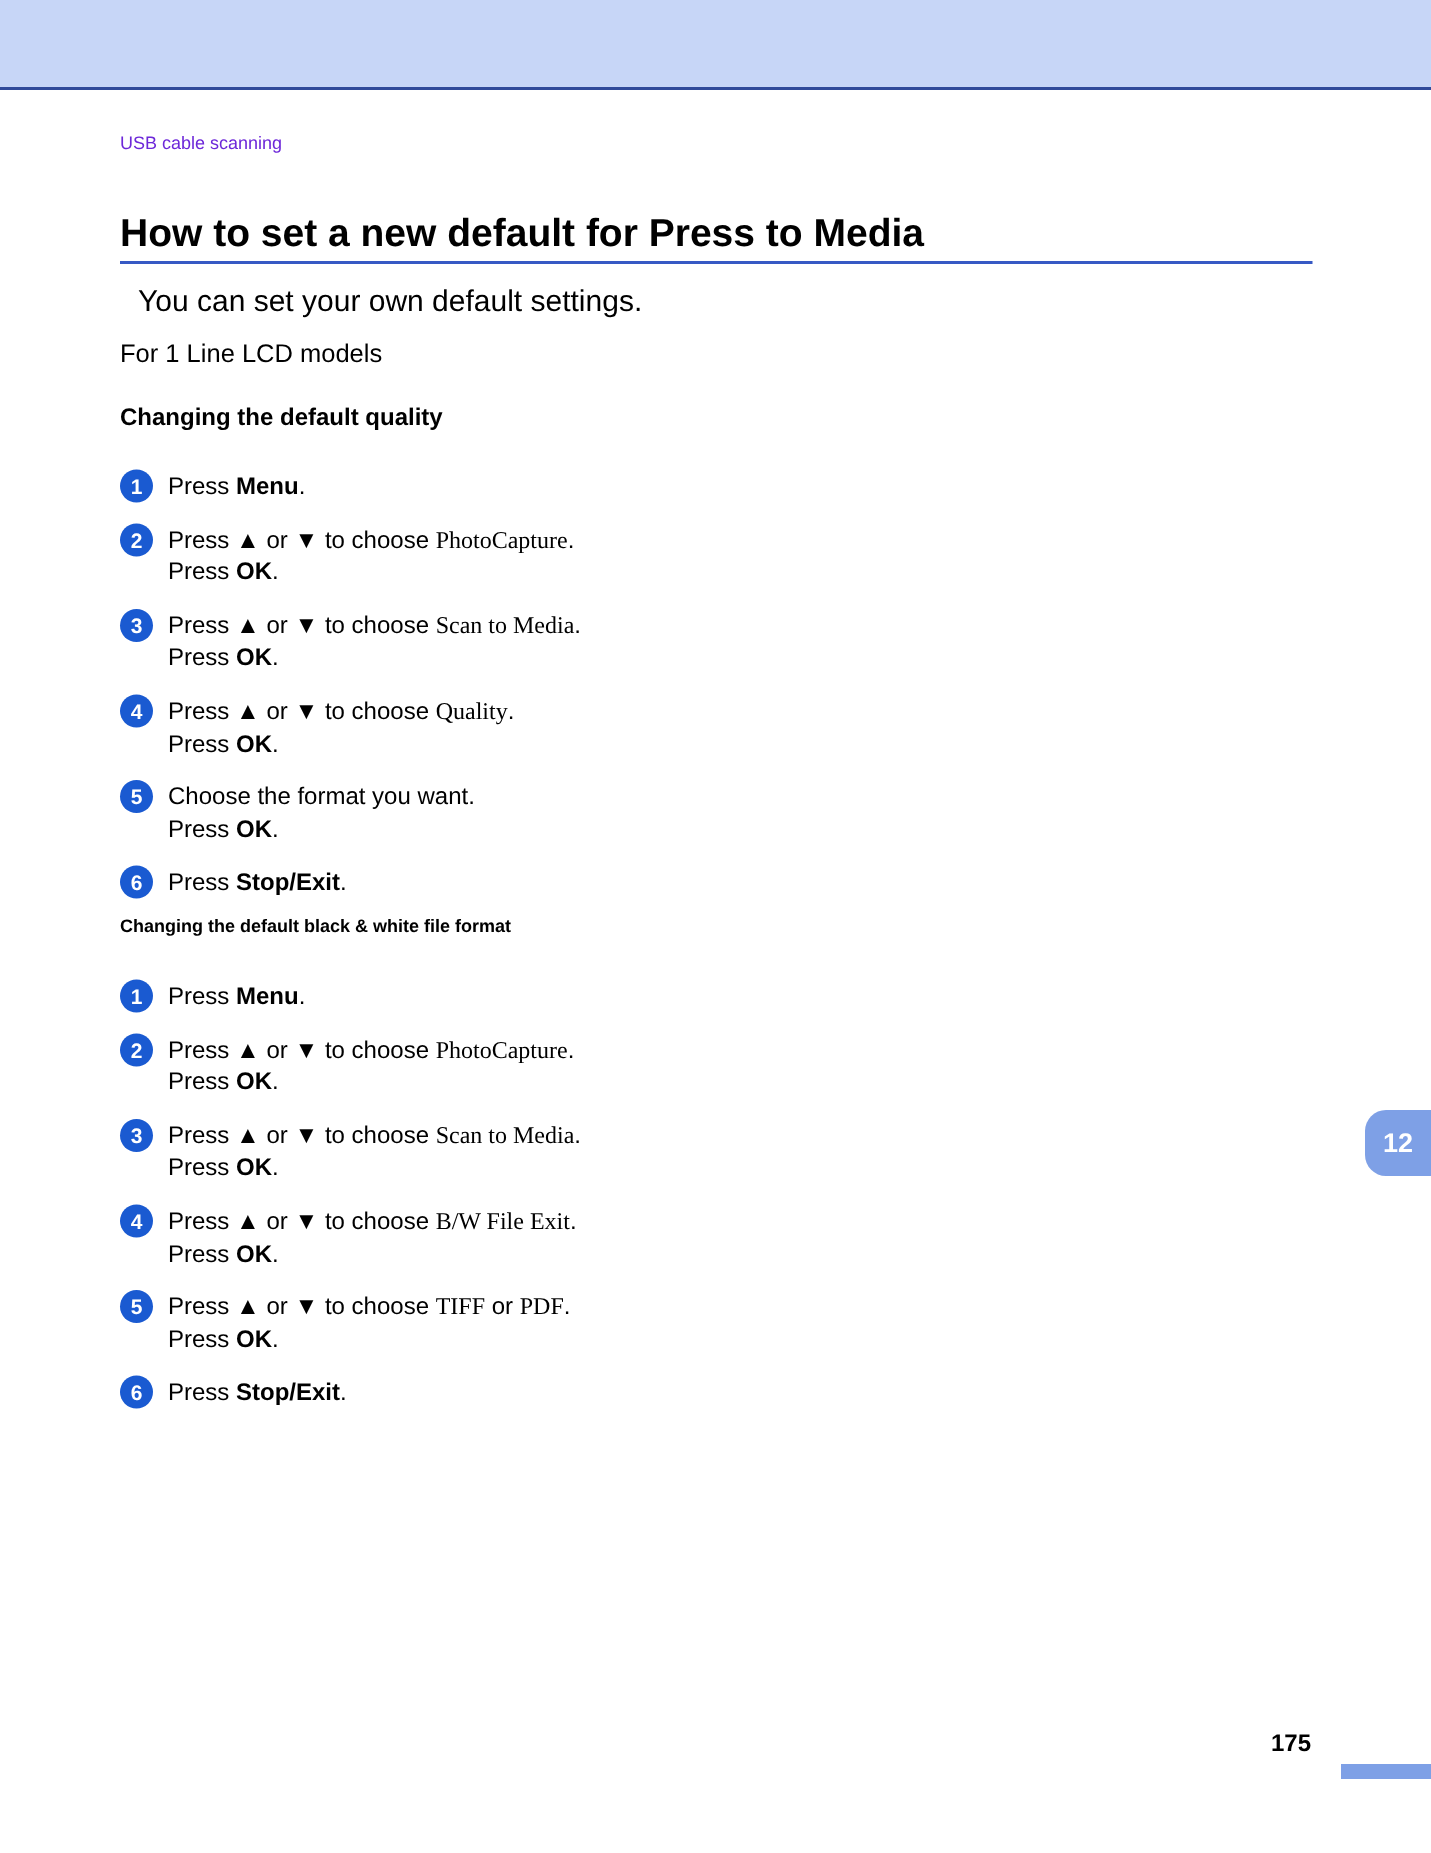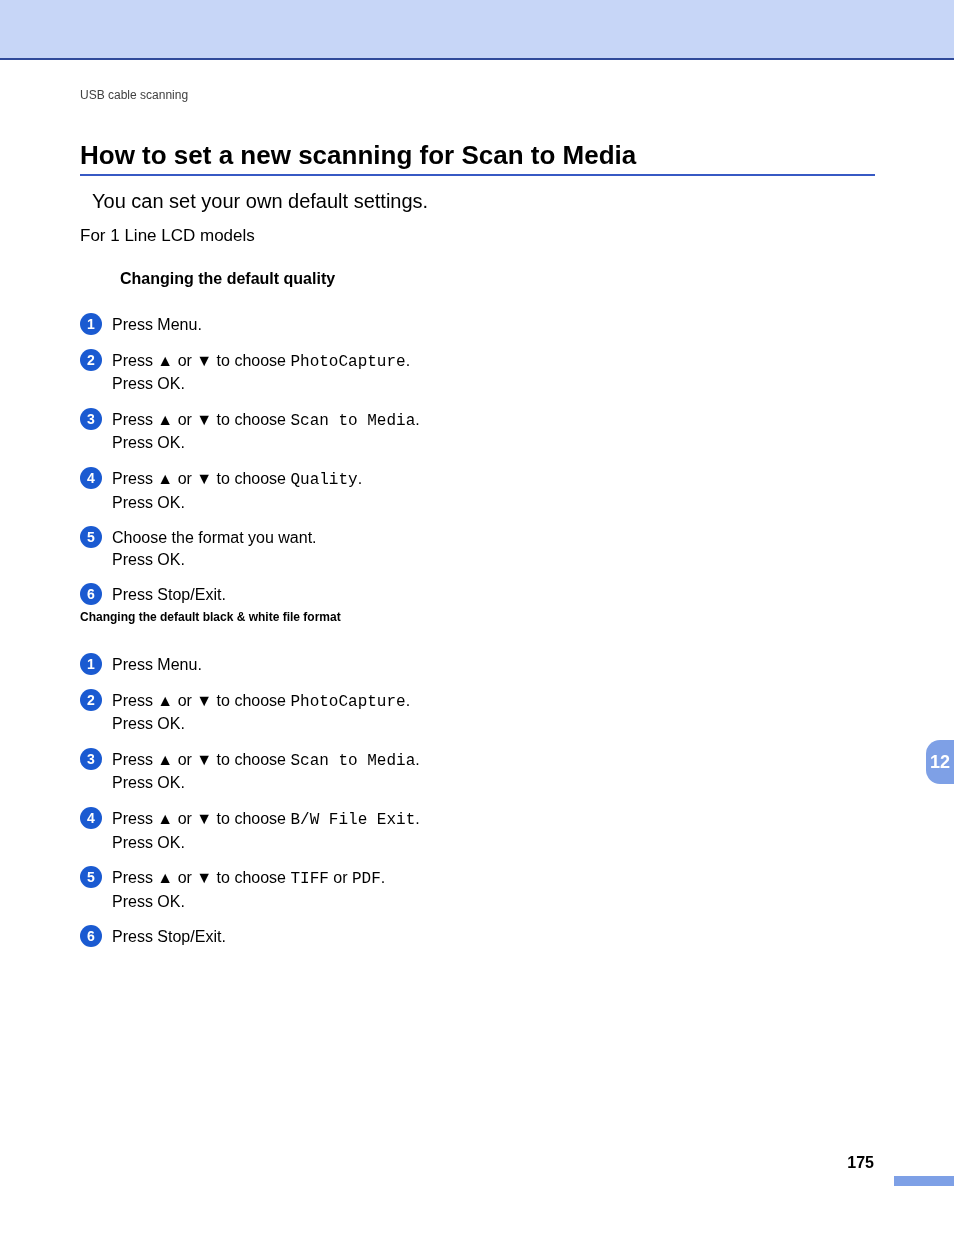--- a/index.html
+++ b/index.html
@@ -1,47 +1,47 @@
 <!DOCTYPE html>
 <html><head>
 <meta charset="utf-8">
 <style>
   * { box-sizing: border-box; margin: 0; padding: 0; }
   html, body { width: 954px; height: 1235px; background: #ffffff; font-family: Arial, Helvetica, sans-serif; color: #000; position: relative; }
   .top-bar { position: absolute; left: 0; top: 0; width: 954px; height: 58px; background: #c7d6f7; }
   .header-rule { position: absolute; left: 0; top: 58px; width: 954px; height: 2px; background: #304a9a; }
-  .breadcrumb { position: absolute; left: 80px; top: 88px; font-size: 12px; color: #404040; }
+  .breadcrumb { position: absolute; left: 80px; top: 88px; font-size: 12px; color: #6d28d9; }
   .title { position: absolute; left: 80px; top: 140px; font-size: 26px; font-weight: bold; }
   .title-rule { position: absolute; left: 80px; top: 174px; width: 795px; height: 2px; background: #3759c4; }
   .intro { position: absolute; left: 92px; top: 190px; font-size: 20px; }
   .sub1 { position: absolute; left: 80px; top: 226px; font-size: 17px; font-weight: normal; }
-  .sub2a { position: absolute; left: 80px; top: 270px; font-size: 16px; font-weight: bold; margin-left: 40px; }
+  .sub2a { position: absolute; left: 80px; top: 270px; font-size: 16px; font-weight: bold; }
   .sub2b { position: absolute; left: 80px; top: 610px; font-size: 12px; font-weight: bold; }
   .steps-a { position: absolute; left: 80px; top: 300px; width: 790px; }
   .steps-b { position: absolute; left: 80px; top: 640px; width: 790px; }
   .step { display: flex; align-items: flex-start; margin-top: 14px; }
   .bullet { width: 22px; height: 22px; border-radius: 50%; background: #1a5ad1; color: #fff; font-size: 14px; font-weight: bold; display: flex; align-items: center; justify-content: center; flex-shrink: 0; margin-right: 10px; margin-top: -1px; }
   .step-body { font-size: 16px; line-height: 1.35; }
   .step-body .line2 { display: block; }
   .arr { font-family: Arial, sans-serif; }
-  .mono { font-family: Liberation Mono, monospace; font-size: 16px; }
-  b { font-weight: normal; }
-  .section-tab { position: absolute; right: 0; top: 740px; width: 28px; height: 44px; background: #7ea0e6; color: #fff; font-size: 18px; font-weight: bold; display: flex; align-items: center; justify-content: center; border-top-left-radius: 14px; border-bottom-left-radius: 14px; }
+  .mono { font-family: Liberation Serif, serif; font-size: 16px; }
+  b { font-weight: bold; }
+  .section-tab { position: absolute; right: 0; top: 740px; width: 44px; height: 44px; background: #7ea0e6; color: #fff; font-size: 18px; font-weight: bold; display: flex; align-items: center; justify-content: center; border-top-left-radius: 14px; border-bottom-left-radius: 14px; }
   .page-num { position: absolute; right: 80px; bottom: 63px; font-size: 16px; font-weight: bold; }
   .footer-bar { position: absolute; right: 0; bottom: 49px; height: 10px; width: 60px; background: #7ea0e6; }
 </style>
 </head>
 <body>
 
 <div class="top-bar"></div>
 <div class="header-rule"></div>
 
 <div class="breadcrumb">USB cable scanning</div>
 
-<div class="title">How to set a new scanning for Scan to Media</div>
+<div class="title">How to set a new default for Press to Media</div>
 <div class="title-rule"></div>
 
 <div class="intro">You can set your own default settings.</div>
 
 <div class="sub1">For 1 Line LCD models</div>
 
 <div class="sub2a">Changing the default quality</div>
 
 <div class="steps-a">
   <div class="step">

